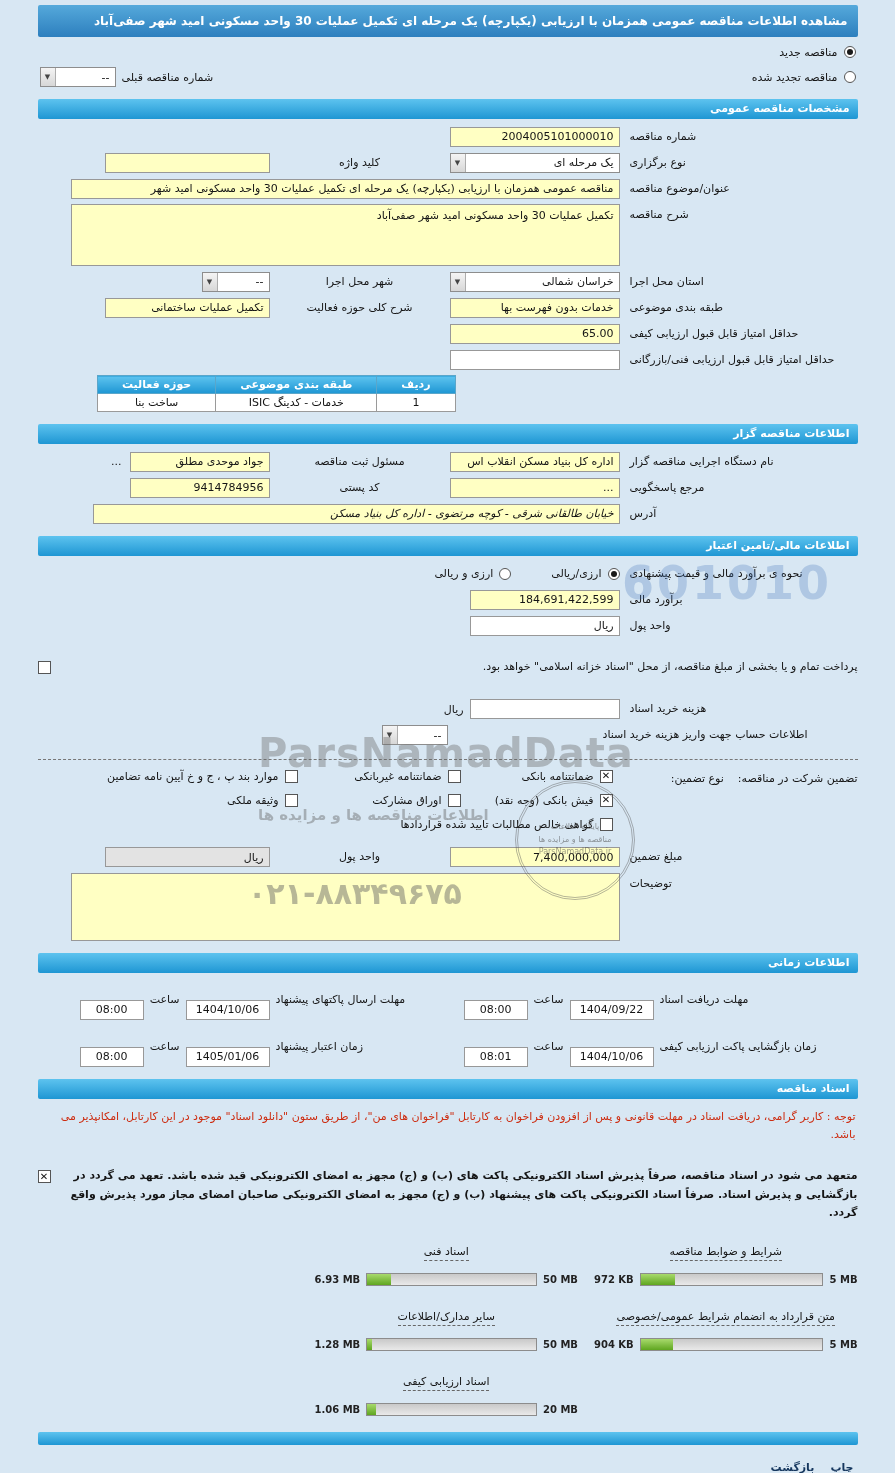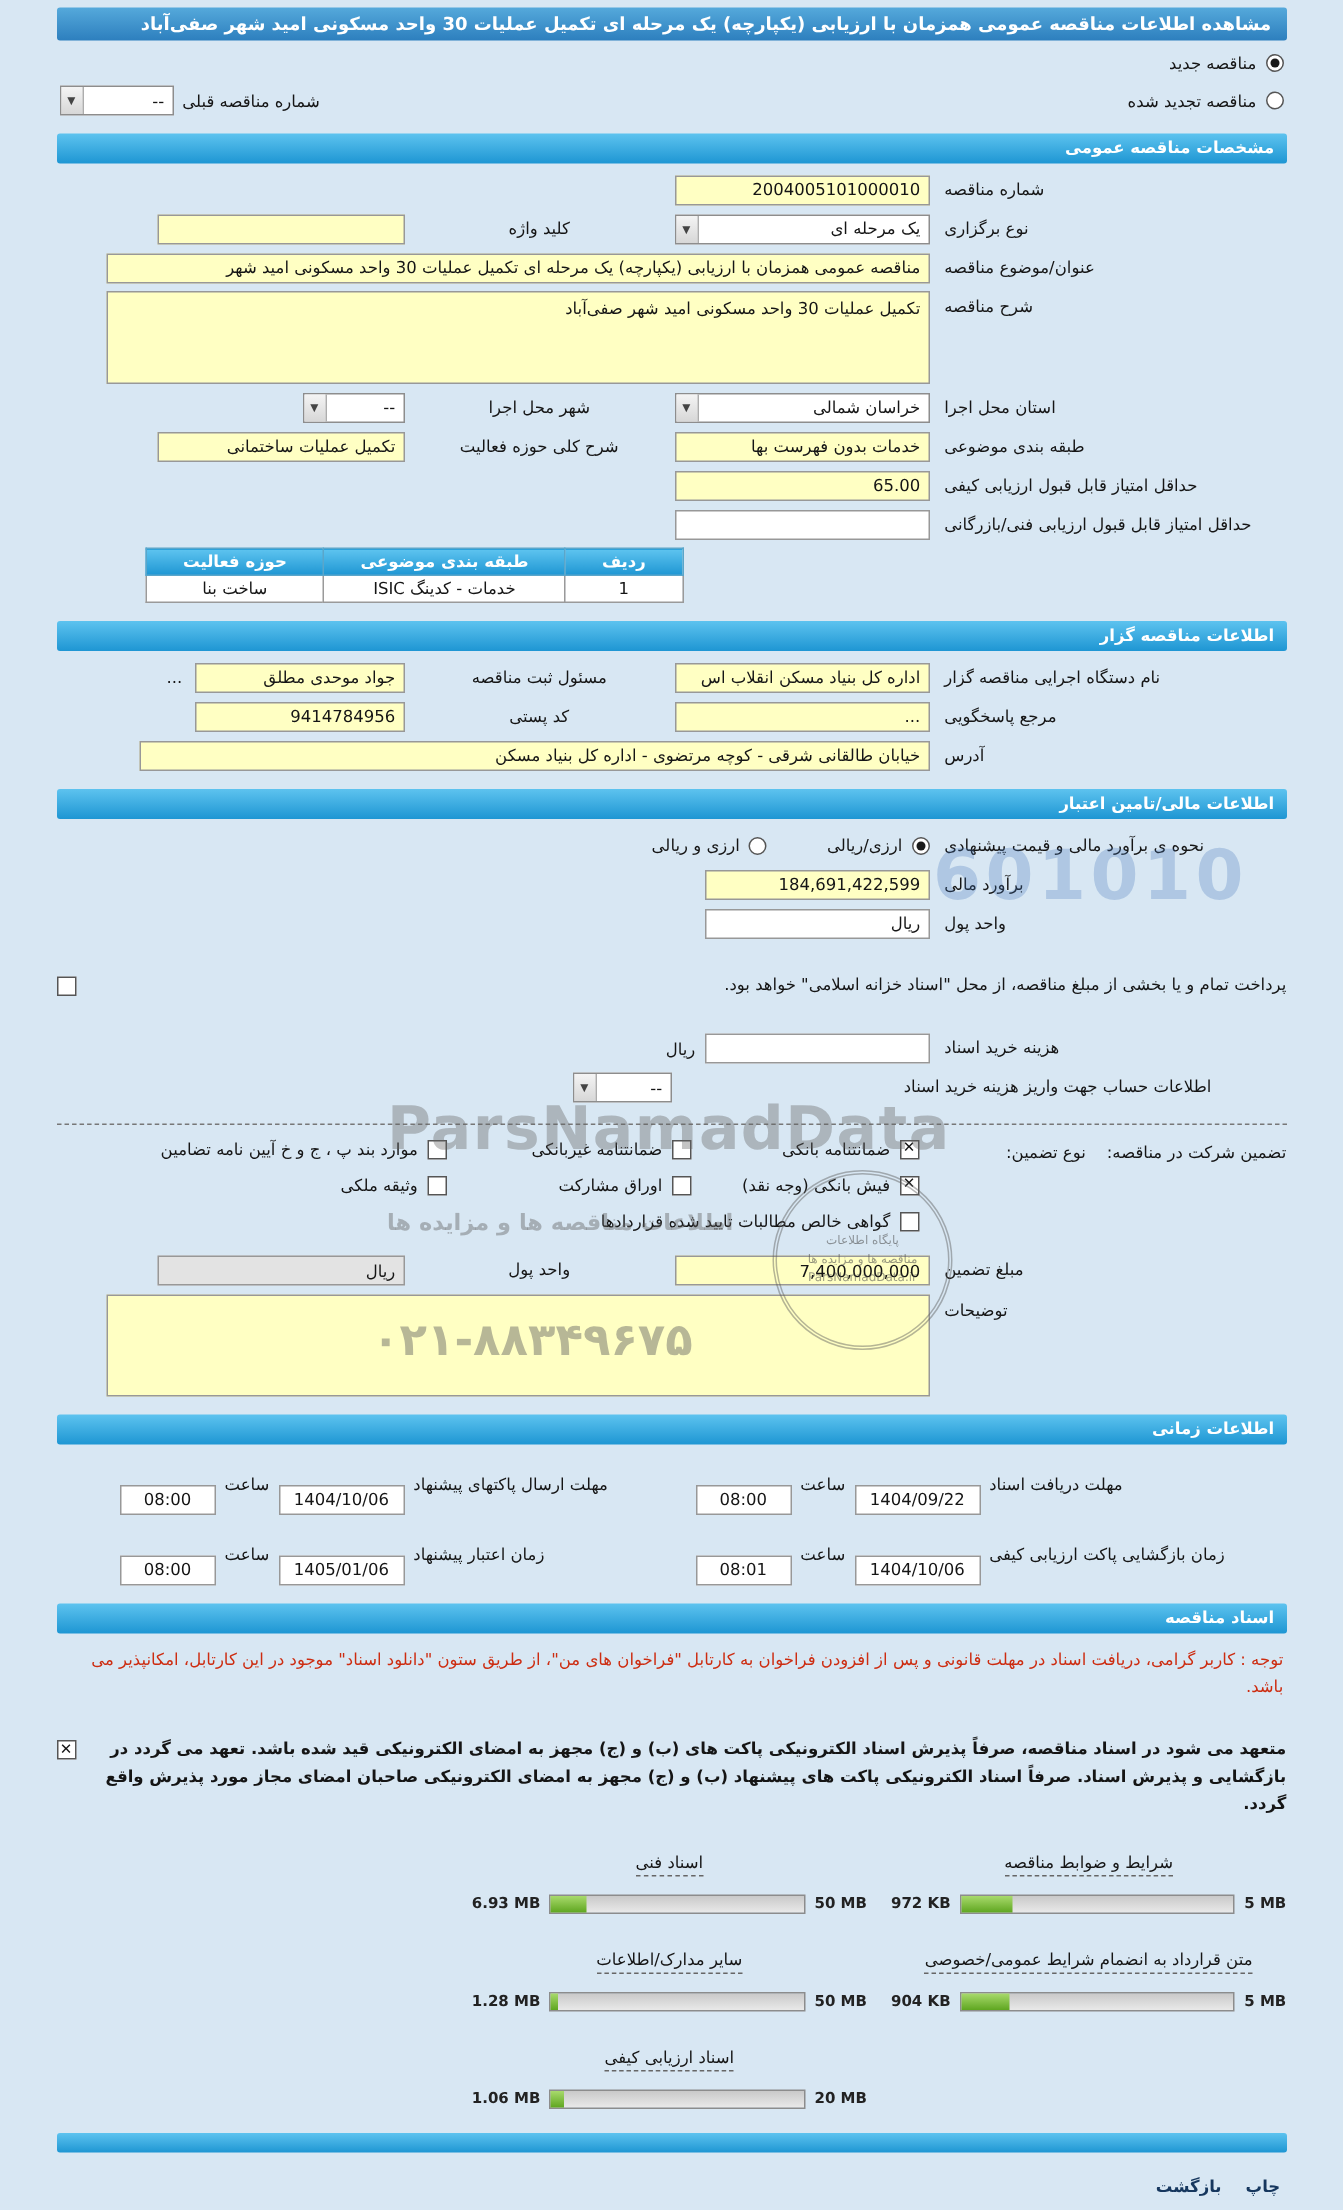--- a/index.html
+++ b/index.html
@@ -5,21 +5,21 @@
   * { box-sizing: border-box; }
   html,body { margin:0; padding:0; }
   body {
     width:895px; height:1473px; overflow:hidden; position:relative;
     background:#d8e7f3; direction:rtl;
     font-family:"DejaVu Sans", sans-serif; font-size:11px; color:#151515;
   }
   .page { width:820px; margin:0 auto; padding-top:5px; position:relative; z-index:1; }
 
   .titlebar {
-    height:22px; display:flex; align-items:center; padding:0 10px;
+    height:32px; display:flex; align-items:center; padding:0 10px;
     background:linear-gradient(#55a9db,#2d7fbe); color:#fff; font-weight:bold;
     font-size:12px; border-radius:2px; white-space:nowrap; overflow:hidden;
   }
 
   .radio-row { display:flex; align-items:center; margin:6px 2px 2px 2px; min-height:18px; gap:6px; }
   .spacer { flex:1; }
   .radio { width:12px; height:12px; border:1px solid #555; border-radius:50%; background:#fff; position:relative; flex:0 0 auto; }
   .radio.sel::after { content:""; position:absolute; left:2px; top:2px; right:2px; bottom:2px; background:#1a1a1a; border-radius:50%; }
 
   .secbar {
@@ -35,21 +35,21 @@
   .inp {
     height:20px; border:1px solid #989898; padding:0 5px; background:#fff;
     display:flex; align-items:center; overflow:hidden; white-space:nowrap;
   }
   .yellow { background:#ffffc3; }
   .white  { background:#ffffff; }
   .grey   { background:#e3e3e3; }
   .num { direction:ltr; justify-content:flex-end; }
   .w170{width:170px} .w150{width:150px} .w140{width:140px} .w165{width:165px}
   .wide { flex:1; margin-left:33px; }
-  .wide2 { flex:1; margin-left:55px; }
+  .wide2 { flex:1; margin-left:55px;font-style:italic; }
   .ta { align-items:flex-start; padding-top:3px; white-space:normal; line-height:1.5; }
   .h62{height:62px} .h68{height:68px}
 
   .selbox { height:20px; border:1px solid #8d8d8d; background:#fff; display:flex; align-items:center; }
   .selbox .txt { flex:1; padding:0 5px; overflow:hidden; white-space:nowrap; }
   .selbox .arr {
     width:15px; align-self:stretch; border-right:1px solid #adadad; color:#444;
     background:linear-gradient(#f4f4f4,#d7d7d7); display:flex; align-items:center; justify-content:center; font-size:7px;
   }
   .w76{width:76px} .w68{width:68px} .w66{width:66px}

